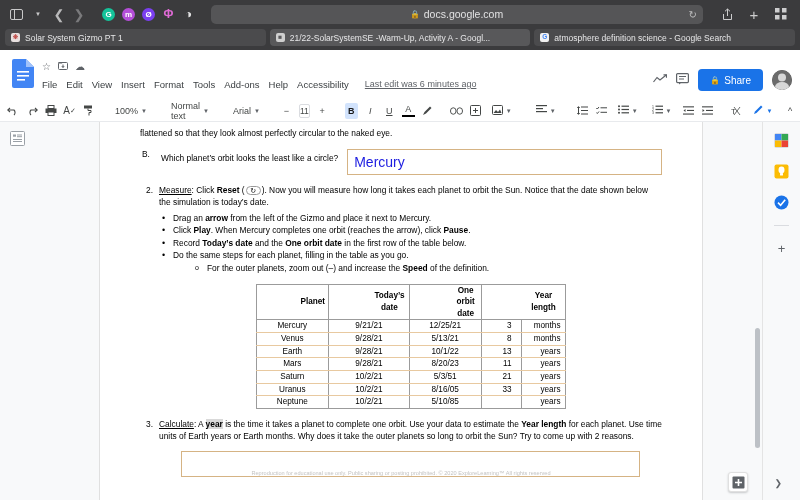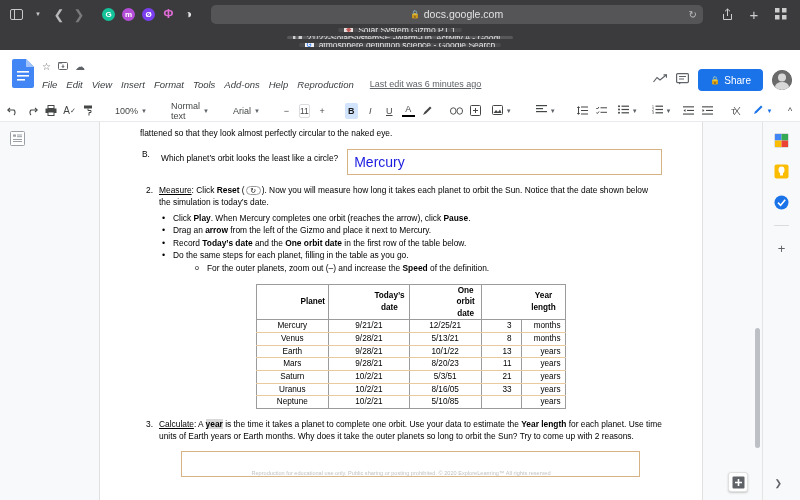--- a/index.html
+++ b/index.html
@@ -66,21 +66,20 @@
   .right-chrome { display: flex; align-items: center; gap: 11px; padding-right: 3px; }
   .right-chrome .chrome-btn { color: #cdcdce; font-size: 14px; }
 
   
   #tab-strip {
     height: 22px;
     display: flex;
     align-items: center;
     gap: 4px;
     padding: 0 5px 3px 5px;
-    flex-direction: column;
   }
   .tab {
     flex: 1;
     height: 17px;
     background: #4b4b4d;
     border-radius: 4px;
     display: flex;
     align-items: center;
     padding: 0 6px;
     gap: 5px;
@@ -107,21 +106,21 @@
   }
   #docs-logo {
     width: 22px; height: 29px; margin: 4px 8px 0 4px;
     flex: 0 0 22px;
   }
   #docs-headings { flex: 1; padding-top: 3px; }
   #title-row { display: flex; align-items: center; gap: 7px; height: 17px; }
   #doc-title { font-size: 12.5px; color: #202124; letter-spacing: .1px; }
   .title-icon { color: #5f6368; font-size: 10px; }
   #menu-row { display: flex; align-items: center; gap: 9px; height: 16px; margin-top: 1px; }
-  .menu-item { font-size: 9.5px; color: #3c4043; cursor: default; font-style: italic; }
+  .menu-item { font-size: 9.5px; color: #3c4043; cursor: default; }
   #last-edit {
     font-size: 9px; color: #5f6368; text-decoration: underline; margin-left: 7px;
   }
   #header-right { display: flex; align-items: center; gap: 9px; padding-top: 5px; }
   #share-btn {
     background: #1a73e8; color: #fff; border-radius: 4px;
     height: 22px; padding: 0 12px; font-size: 10px;
     display: flex; align-items: center; gap: 4px;
     border: none; font-family: inherit;
   }
@@ -407,21 +406,21 @@
     </div>
     <div id="menu-row">
       <span class="menu-item">File</span>
       <span class="menu-item">Edit</span>
       <span class="menu-item">View</span>
       <span class="menu-item">Insert</span>
       <span class="menu-item">Format</span>
       <span class="menu-item">Tools</span>
       <span class="menu-item">Add-ons</span>
       <span class="menu-item">Help</span>
-      <span class="menu-item">Reproduction</span>
+      <span class="menu-item">Accessibility</span>
       <span id="last-edit">Last edit was 6 minutes ago</span>
     </div>
   </div>
 
   <div id="header-right">
     <span class="hdr-icon">
       <svg width="14" height="10" viewBox="0 0 14 10">
           <path d="M0.5 8 L4 3.5 L7 6 L13.5 0.8" stroke="#5f6368" fill="none" stroke-width="1.2"></path>
           <path d="M10.5 0.8 h3 v3" stroke="#5f6368" fill="none" stroke-width="1.2"></path>
         </svg>
@@ -646,22 +645,22 @@
       </div>
 
       <div class="num-item">
         <span class="num">2.</span>
         <div class="num-body">
           <div>
             <u>Measure</u><span>: Click </span><b>Reset</b> (<span class="reset-chip">↻</span><span>). Now you will measure how long it takes each planet to orbit the Sun. Notice that the date shown below the simulation is today’s date.</span>
           </div>
 
           <ul class="bullets">
+            <li><span>Drag an </span><b>arrow</b><span> from the left of the Gizmo and place it next to Mercury.</span></li>
             <li><span>Click </span><b>Play</b><span>. When Mercury completes one orbit (reaches the arrow), click </span><b>Pause</b><span>.</span></li>
-            <li><span>Drag an </span><b>arrow</b><span> from the left of the Gizmo and place it next to Mercury.</span></li>
             <li><span>Record </span><b>Today’s date</b><span> and the </span><b>One orbit date</b><span> in the first row of the table below.</span></li>
             <li><span>Do the same steps for each planet, filling in the table as you go.</span>
               <ul class="sub-bullets">
                 <li><span>For the outer planets, zoom out (–) and increase the </span><b>Speed</b><span> of the definition.</span></li>
               </ul>
             </li>
           </ul>
 
           <table id="data-table">
             <thead>

